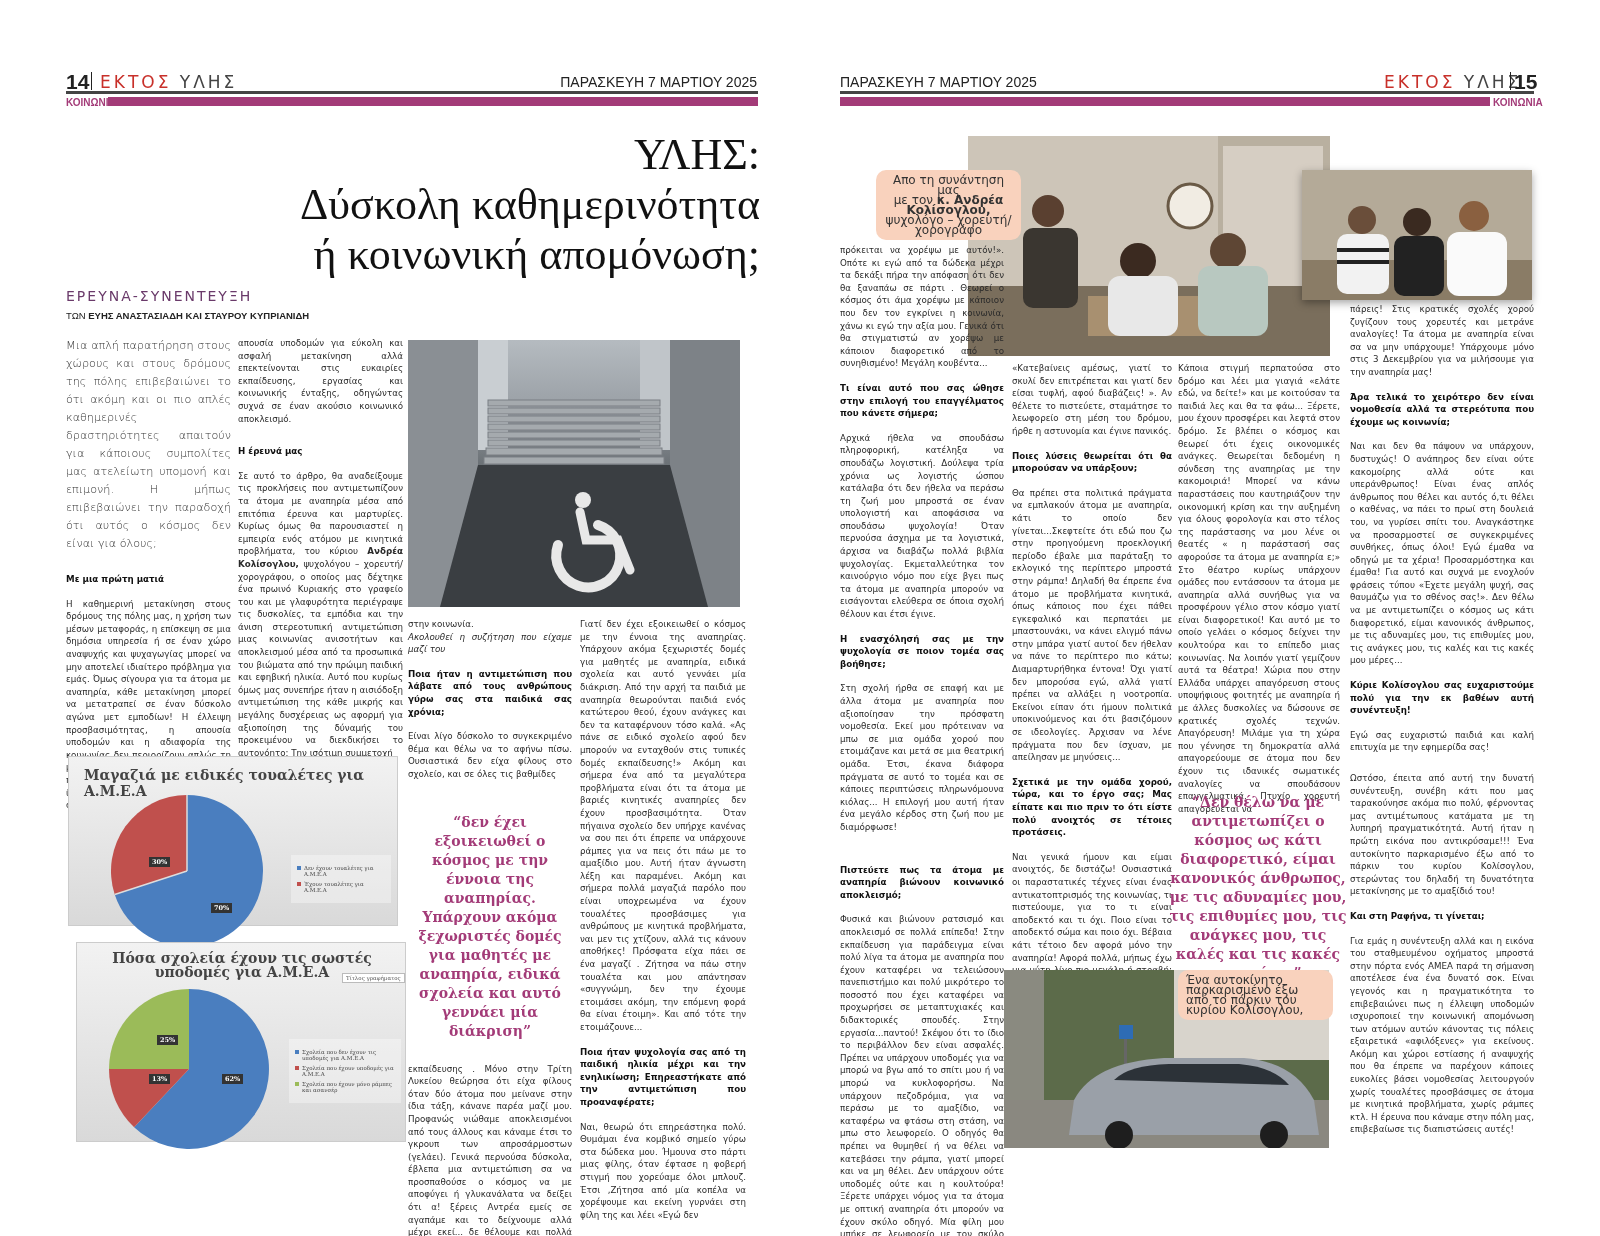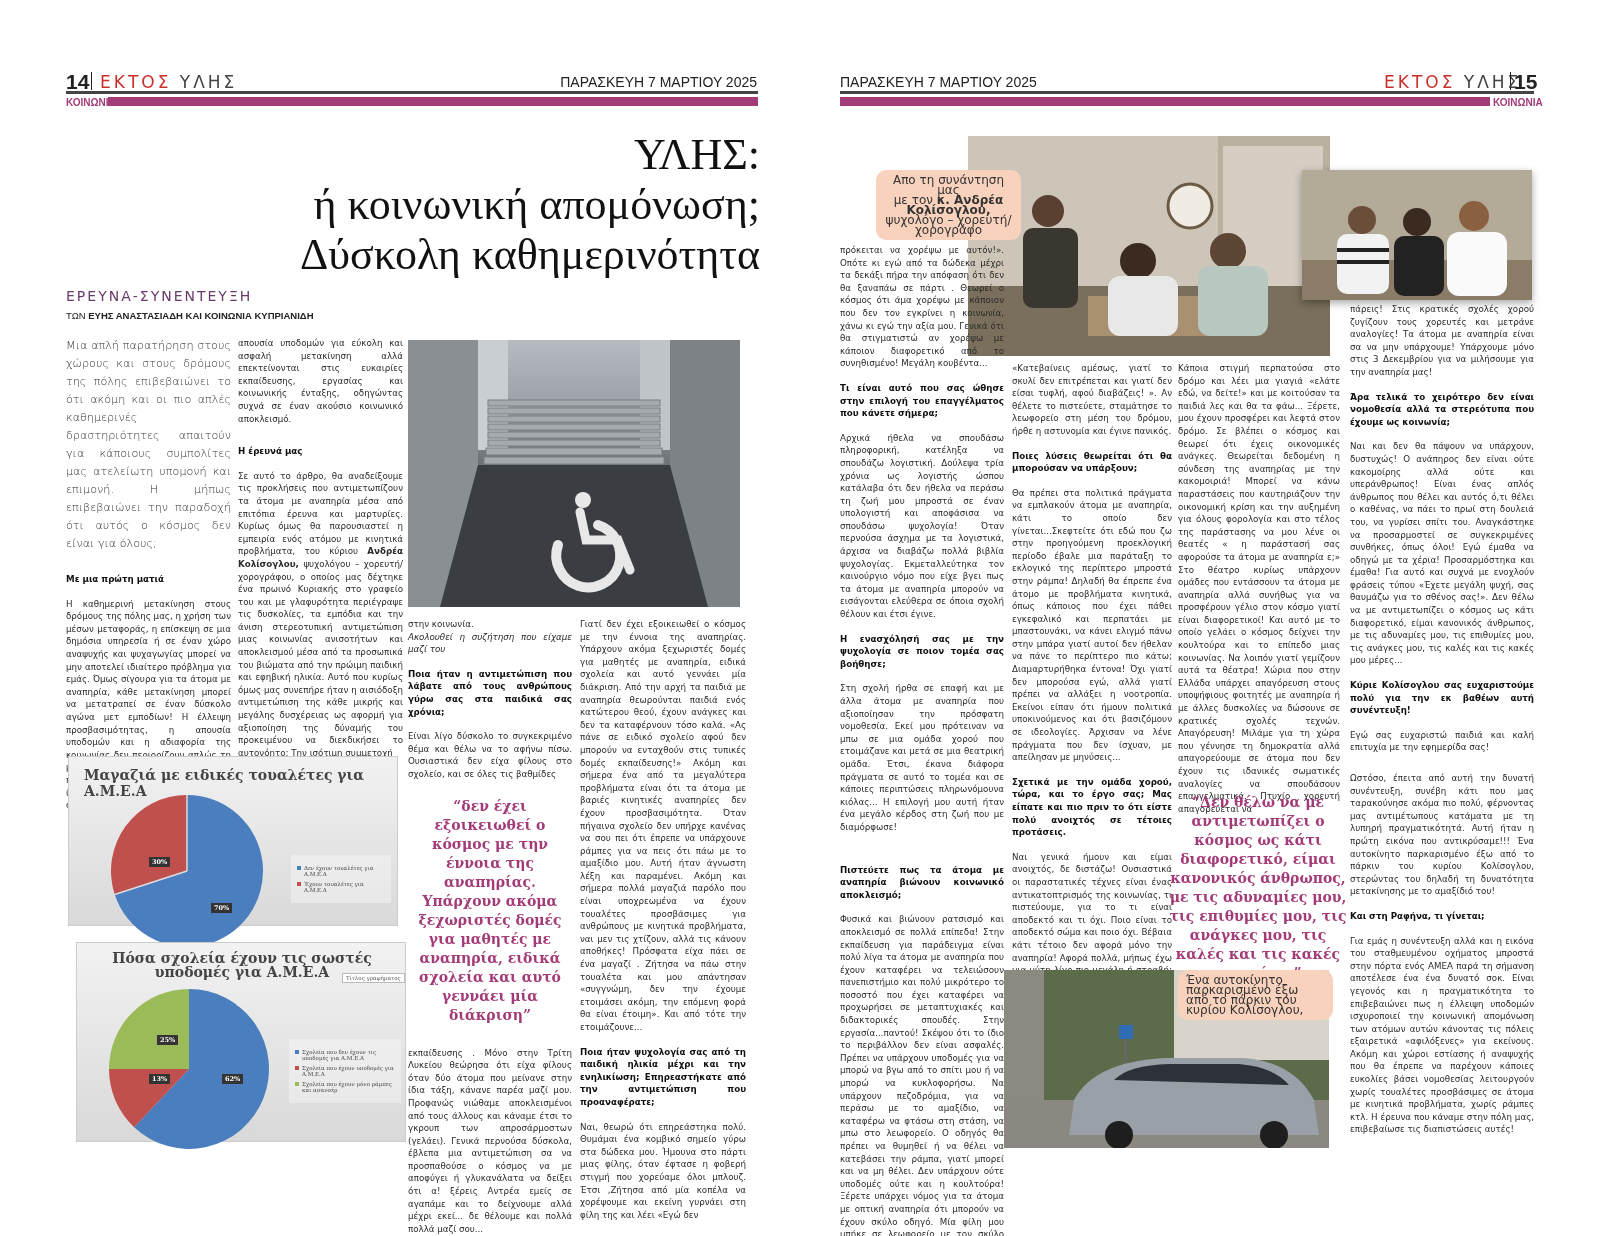--- a/index.html
+++ b/index.html
@@ -39,25 +39,25 @@
 <div class="abs page-num" style="left:66px;top:70px">14</div>
 <div class="abs" style="left:91px;top:72px;width:1px;height:18px;background:#222"></div>
 <div class="abs brand" style="left:100px;top:72px"><span class="red">ΕΚΤΟΣ</span> <span class="grey">ΥΛΗΣ</span></div>
 <div class="abs date" style="right:843px;top:74px">ΠΑΡΑΣΚΕΥΗ 7 ΜΑΡΤΙΟΥ 2025</div>
 <div class="abs rule" style="left:66px;top:91px;width:692px"></div>
 <div class="abs section-label" style="left:66px;top:97px">ΚΟΙΝΩΝΙΑ</div>
 <div class="abs section-bar" style="left:108px;top:97px;width:650px"></div>
 
 <div class="abs title" style="left:100px;top:130px;width:660px">
   <div>ΥΛΗΣ:</div>
+  <div>Δύσκολη καθημερινότητα</div>
   <div>ή κοινωνική απομόνωση;</div>
-  <div>Δύσκολη καθημερινότητα</div>
 </div>
 <div class="abs kicker" style="left:66px;top:288px">ΕΡΕΥΝΑ-ΣΥΝΕΝΤΕΥΞΗ</div>
-<div class="abs byline" style="left:66px;top:310px"><span>ΤΩΝ</span> <b>ΕΥΗΣ ΑΝΑΣΤΑΣΙΑΔΗ ΚΑΙ ΚΟΙΝΩΝΙΑ ΚΥΠΡΙΑΝΙΔΗ</b></div>
+<div class="abs byline" style="left:66px;top:310px"><span>ΤΩΝ</span> <b>ΕΥΗΣ ΑΝΑΣΤΑΣΙΑΔΗ ΚΑΙ ΣΤΑΥΡΟΥ ΚΥΠΡΙΑΝΙΔΗ</b></div>
 
 <div class="abs" style="left:66px;top:337px;width:165px">
   <p class="lead">Μια απλή παρατήρηση στους χώρους και στους δρόμους της πόλης επιβεβαιώνει το ότι ακόμη και οι πιο απλές καθημερινές δραστηριότητες απαιτούν για κάποιους συμπολίτες μας ατελείωτη υπομονή και επιμονή. Η μήπως επιβεβαιώνει την παραδοχή ότι αυτός ο κόσμος δεν είναι για όλους;</p>
   <div class="col" style="margin-top:20px">
     <p class="q">Με μια πρώτη ματιά</p>
     <p>Η καθημερινή μετακίνηση στους δρόμους της πόλης μας, η χρήση των μέσων μεταφοράς, η επίσκεψη σε μια δημόσια υπηρεσία ή σε έναν χώρο αναψυχής και ψυχαγωγίας μπορεί να μην αποτελεί ιδιαίτερο πρόβλημα για εμάς. Όμως σίγουρα για τα άτομα με αναπηρία, κάθε μετακίνηση μπορεί να μετατραπεί σε έναν δύσκολο αγώνα μετ εμποδίων! Η έλλειψη προσβασιμότητας, η απουσία υποδομών και η αδιαφορία της κοινωνίας δεν περιορίζουν απλώς τη μετακίνηση των ατόμων με κινητικά προβλήματα· τα αποκλείουν από την ίδια τη ζωή. Οι δυσκολίες δεν σταματούν στην</p>
   </div>
 </div>
 
 <div class="abs col" style="left:238px;top:337px;width:165px">
@@ -89,21 +89,21 @@
     <circle cx="175" cy="160" r="8" fill="#e8e8e8"></circle>
     <path d="M172 172 L178 200 L210 200 L222 230" fill="none" stroke="#e8e8e8" stroke-width="9" stroke-linecap="round"></path>
   </svg>
 </div>
 
 <div class="abs col" style="left:408px;top:618px;width:164px">
   <p style="margin-bottom:0">στην κοινωνία.</p>
   <p class="it">Ακολουθεί η συζήτηση που είχαμε μαζί του</p>
   <p class="q">Ποια ήταν η αντιμετώπιση που λάβατε από τους ανθρώπους γύρω σας στα παιδικά σας χρόνια;</p>
   <p>Είναι λίγο δύσκολο το συγκεκριμένο θέμα και θέλω να το αφήνω πίσω. Ουσιαστικά δεν είχα φίλους στο σχολείο, και σε όλες τις βαθμίδες</p>
-  <p class="pullquote" style="margin:16px 0 22px">“δεν έχει εξοικειωθεί ο κόσμος με την έννοια της αναπηρίας. Υπάρχουν ακόμα ξεχωριστές δομές για μαθητές με αναπηρία, ειδικά σχολεία και αυτό γεννάει μία διάκριση”</p>
+  <p class="pullquote" style="margin:32px 0 22px">“δεν έχει εξοικειωθεί ο κόσμος με την έννοια της αναπηρίας. Υπάρχουν ακόμα ξεχωριστές δομές για μαθητές με αναπηρία, ειδικά σχολεία και αυτό γεννάει μία διάκριση”</p>
   <p>εκπαίδευσης . Μόνο στην Τρίτη Λυκείου θεώρησα ότι είχα φίλους όταν δύο άτομα που μείνανε στην ίδια τάξη, κάνανε παρέα μαζί μου. Προφανώς νιώθαμε αποκλεισμένοι από τους άλλους και κάναμε έτσι το γκρουπ των απροσάρμοστων (γελάει). Γενικά περνούσα δύσκολα, έβλεπα μια αντιμετώπιση σα να προσπαθούσε ο κόσμος να με αποφύγει ή γλυκανάλατα να δείξει ότι α! ξέρεις Αντρέα εμείς σε αγαπάμε και το δείχνουμε αλλά μέχρι εκεί... δε θέλουμε και πολλά πολλά μαζί σου...</p>
 
 </div>
 
 <div class="abs col" style="left:580px;top:618px;width:166px">
   <p>Γιατί δεν έχει εξοικειωθεί ο κόσμος με την έννοια της αναπηρίας. Υπάρχουν ακόμα ξεχωριστές δομές για μαθητές με αναπηρία, ειδικά σχολεία και αυτό γεννάει μία διάκριση. Από την αρχή τα παιδιά με αναπηρία θεωρούνται παιδιά ενός κατώτερου θεού, έχουν ανάγκες και δεν τα καταφέρνουν τόσο καλά. «Ας πάνε σε ειδικό σχολείο αφού δεν μπορούν να ενταχθούν στις τυπικές δομές εκπαίδευσης!» Ακόμη και σήμερα ένα από τα μεγαλύτερα προβλήματα είναι ότι τα άτομα με βαριές κινητικές αναπηρίες δεν έχουν προσβασιμότητα. Όταν πήγαινα σχολείο δεν υπήρχε κανένας να σου πει ότι έπρεπε να υπάρχουνε ράμπες για να πεις ότι πάω με το αμαξίδιο μου. Αυτή ήταν άγνωστη λέξη και παραμένει. Ακόμη και σήμερα πολλά μαγαζιά παρόλο που είναι υποχρεωμένα να έχουν τουαλέτες προσβάσιμες για ανθρώπους με κινητικά προβλήματα, ναι μεν τις χτίζουν, αλλά τις κάνουν αποθήκες! Πρόσφατα είχα πάει σε ένα μαγαζί . Ζήτησα να πάω στην τουαλέτα και μου απάντησαν «συγγνώμη, δεν την έχουμε ετοιμάσει ακόμη, την επόμενη φορά θα είναι έτοιμη». Και από τότε την ετοιμάζουνε...</p>
   <p class="q">Ποια ήταν ψυχολογία σας από τη παιδική ηλικία μέχρι και την ενηλικίωση; Επηρεαστήκατε από την αντιμετώπιση που προαναφέρατε;</p>
   <p>Ναι, θεωρώ ότι επηρεάστηκα πολύ. Θυμάμαι ένα κομβικό σημείο γύρω στα δώδεκα μου. Ήμουνα στο πάρτι μιας φίλης, όταν έφτασε η φοβερή στιγμή που χορεύαμε όλοι μπλουζ. Έτσι ,Ζήτησα από μία κοπέλα να χορέψουμε και εκείνη γυρνάει στη φίλη της και λέει «Εγώ δεν</p>
 </div>
 

